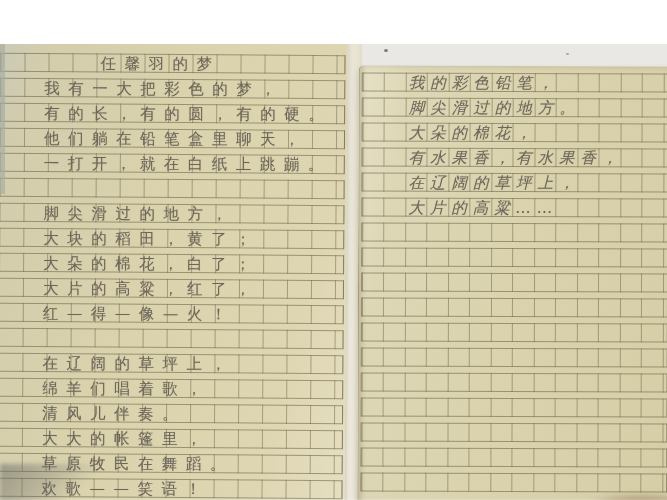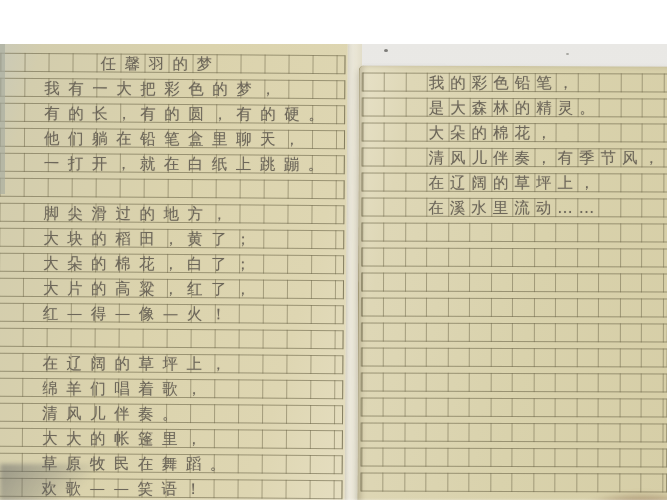--- a/index.html
+++ b/index.html
@@ -44,21 +44,21 @@
     display:block;position:relative;top:0px;
     white-space:nowrap;overflow:visible;
     font-size:15.5px;line-height:19px;
     letter-spacing:8.5px;
     color:#6d675a;
     text-shadow:0 0 1px rgba(109,103,90,.35);
     transform:rotate(-.2deg);
   }
   .page-left .hw{padding-left:44px;}
   .page-left .title-row .hw{padding-left:100px;}
-  .page-right .hw{letter-spacing:6px;padding-left:66px;}
+  .page-right .hw{letter-spacing:6px;padding-left:46px;font-style:italic;}
   
   #spine{
     position:absolute;left:328px;top:0;width:34px;height:492px;
     background:linear-gradient(90deg,rgba(236,232,214,0) 0%,#eeeadb 40%,#f2efe3 60%,#e2ddc9 100%);
   }
   
   #edge-sliver{position:absolute;left:0;top:0;width:5px;height:150px;background:rgba(168,172,160,.65);}
   #hand-shadow{
     position:absolute;left:0;top:420px;width:95px;height:80px;
     background:linear-gradient(132deg,rgba(104,106,104,.55) 0%,rgba(104,106,104,.25) 38%,rgba(104,106,104,0) 62%);
@@ -138,33 +138,33 @@
     <div class="row">
         <span class="hw"></span>
       </div>
   </div>
 
   <div class="page page-right">
     <div class="row">
         <span class="hw">我的彩色铅笔，</span>
       </div>
     <div class="row">
-        <span class="hw">是大森林的精灵。</span>
+        <span class="hw">脚尖滑过的地方。</span>
       </div>
     <div class="row">
         <span class="hw">大朵的棉花，</span>
       </div>
     <div class="row">
-        <span class="hw">清风儿伴奏，有季节风，</span>
+        <span class="hw">有水果香，有水果香，</span>
       </div>
     <div class="row">
         <span class="hw">在辽阔的草坪上，</span>
       </div>
     <div class="row">
-        <span class="hw">在溪水里流动……</span>
+        <span class="hw">大片的高粱……</span>
       </div>
     <div class="row">
         <span class="hw"></span>
       </div>
     <div class="row">
         <span class="hw"></span>
       </div>
     <div class="row">
         <span class="hw"></span>
       </div>

